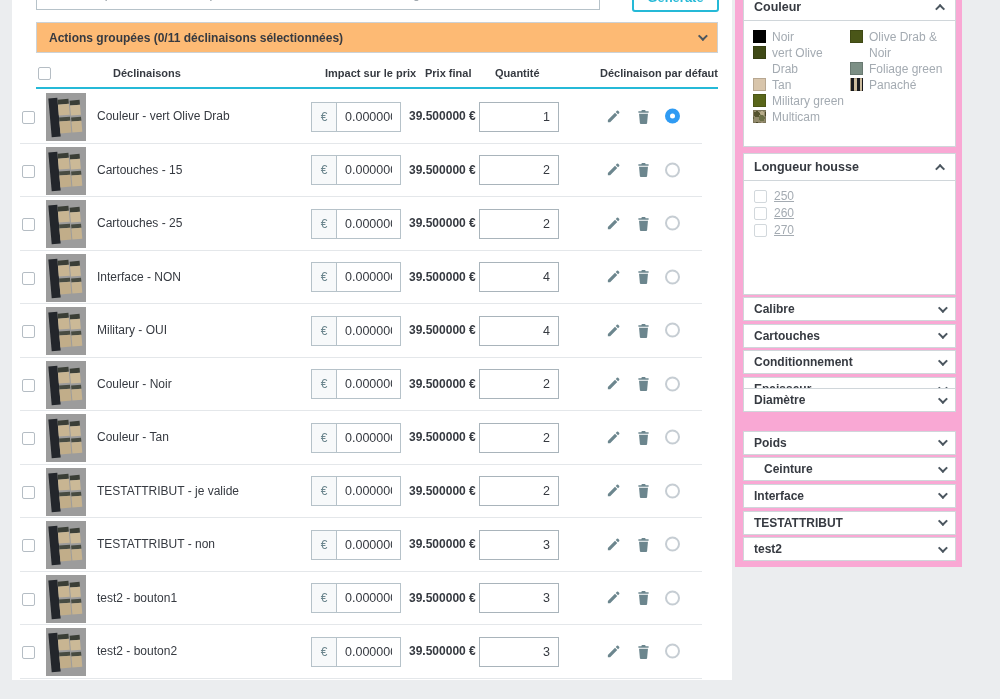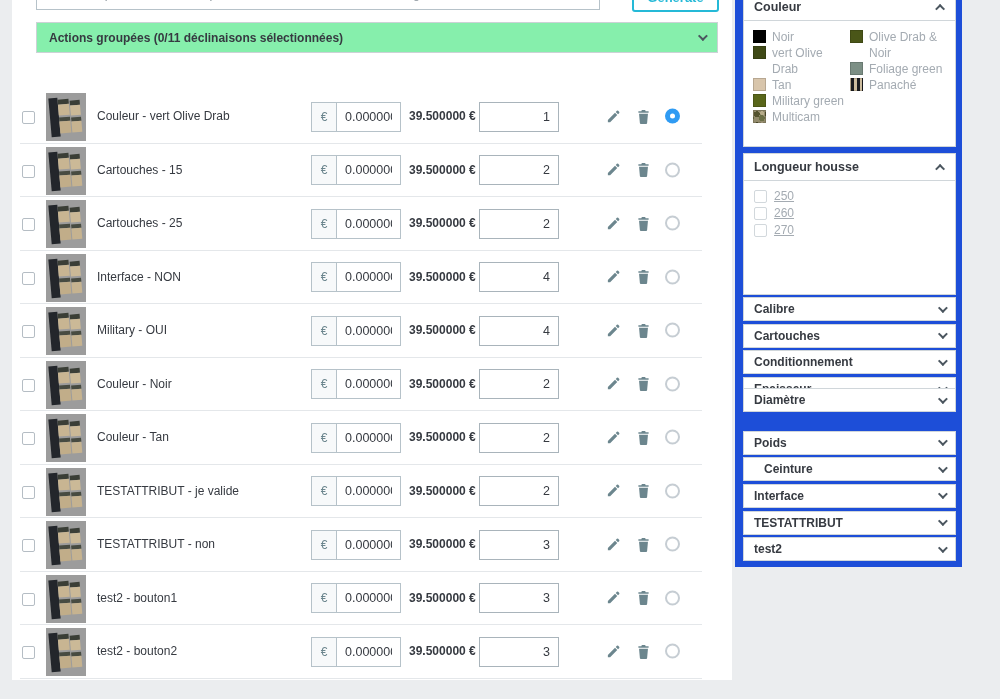--- a/index.html
+++ b/index.html
@@ -9,21 +9,21 @@
   
   #main-panel { position:absolute; left:12px; top:0; width:720px; height:680px; background:#fff; }
 
   #combine-input { position:absolute; left:24px; top:-22px; width:564px; height:32px;
     border:1px solid #b6c2c9; padding:0 10px; font:12.5px "Liberation Sans",sans-serif; color:#555; background:#fff; }
   #combine-input::placeholder { color:#8d979e; opacity:1; }
 
   #generate-btn { position:absolute; left:620px; top:-18px; width:87px; height:30px; background:#fff;
     border:2px solid #25b9d7; border-radius:3px; color:#25b9d7; font:600 13px "Liberation Sans",sans-serif; cursor:pointer; }
 
-  #bulk-actions { position:absolute; left:24px; top:22px; width:682px; height:31px; background:#86efac;
+  #bulk-actions { position:absolute; left:24px; top:22px; width:682px; height:31px; background:#fdba74;
     border:1px solid #ccd2d6; display:flex; align-items:center; justify-content:space-between; padding:0 12px; cursor:pointer; }
   #bulk-actions .ba-label { font-size:12px; font-weight:bold; color:#363a41; }
 
   .chev { display:inline-block; width:7px; height:7px; border-right:2px solid #4b565f; border-bottom:2px solid #4b565f; }
   .chev.down { transform:rotate(45deg) translateY(-2px); }
   .chev.up   { transform:rotate(-135deg) translateY(-2px); }
 
   
   #table-head { position:absolute; left:24px; top:60px; width:682px; height:29px; border-bottom:2px solid #25b9d7; font-size:11px; font-weight:bold; }
   #table-head .h { position:absolute; top:7px; white-space:nowrap; }
@@ -51,21 +51,21 @@
     align-items:center; justify-content:center; cursor:pointer; background:none; border:none; }
   .icon-edit  { left:584px; }
   .icon-trash { left:614px; }
   .radio { position:absolute; left:645px; top:50%; transform:translateY(-50%); width:15px; height:15px;
     border-radius:50%; border:2px solid #c6cdd3; background:#fff; cursor:pointer; }
   .radio.checked { border:none; background:#2f9bf3; }
   .radio.checked::after { content:""; position:absolute; left:50%; top:50%; width:5px; height:5px; margin:-2.5px 0 0 -2.5px;
     border-radius:50%; background:#fff; }
 
   
-  #sidebar { position:absolute; left:735px; top:0; width:227px; height:567px; background:#1d4ed8; }
+  #sidebar { position:absolute; left:735px; top:0; width:227px; height:567px; background:#f9a8d4; }
   .card { position:absolute; left:8px; width:213px; background:#fff; border:1px solid #d0d6da; }
   .card-head { height:27px; display:flex; align-items:center; justify-content:space-between; padding:0 10px;
     font-size:12.5px; font-weight:bold; border-bottom:1px solid #d0d6da; cursor:pointer; }
   #card-couleur { top:-7px; height:154px; }
   #card-longueur { top:153px; height:142px;text-align:center; }
 
   .color-cols { display:flex; padding:8px 8px 0 9px; }
   .color-col { width:98px; }
   .color-item { display:flex; font-size:12px; color:#a4abb2; line-height:16px; cursor:pointer; }
   .swatch { flex:0 0 13px; width:13px; height:13px; margin:1px 6px 0 0; border:1px solid rgba(0,0,0,.15); }
@@ -92,20 +92,28 @@
 
   <input id="combine-input" type="text" value="" placeholder="Combiner plusieurs attributs, par ex. « Taille : all », « Couleur : rouge »." style="">
 
   <button id="generate-btn">Generate</button>
 
   <div id="bulk-actions">
     <span class="ba-label">Actions groupées (0/11 déclinaisons sélectionnées)</span>
     <span class="chev down"></span>
   </div>
 
+  <div id="table-head">
+    <span class="checkbox" style="position:absolute;left:2px;top:7px"></span>
+    <span class="h" style="left:77px">Déclinaisons</span>
+    <span class="h" style="left:289px">Impact sur le prix</span>
+    <span class="h" style="left:389px">Prix final</span>
+    <span class="h" style="left:459px">Quantité</span>
+    <span class="h" style="right:0">Déclinaison par défaut</span>
+  </div>
 
   <div id="rows">
   <div class="row">
     <span class="checkbox"></span>
     <svg class="thumb" viewBox="0 0 40 48">
       <rect width="40" height="48" fill="#9c9c9c"></rect>
       <g transform="rotate(-5 20 24)">
         <rect x="4" y="4" width="9" height="39" fill="#23262b"></rect>
         <rect x="13" y="6" width="11" height="5" fill="#3a3e36"></rect>
         <rect x="25" y="8" width="10" height="5" fill="#3a3e36"></rect>

